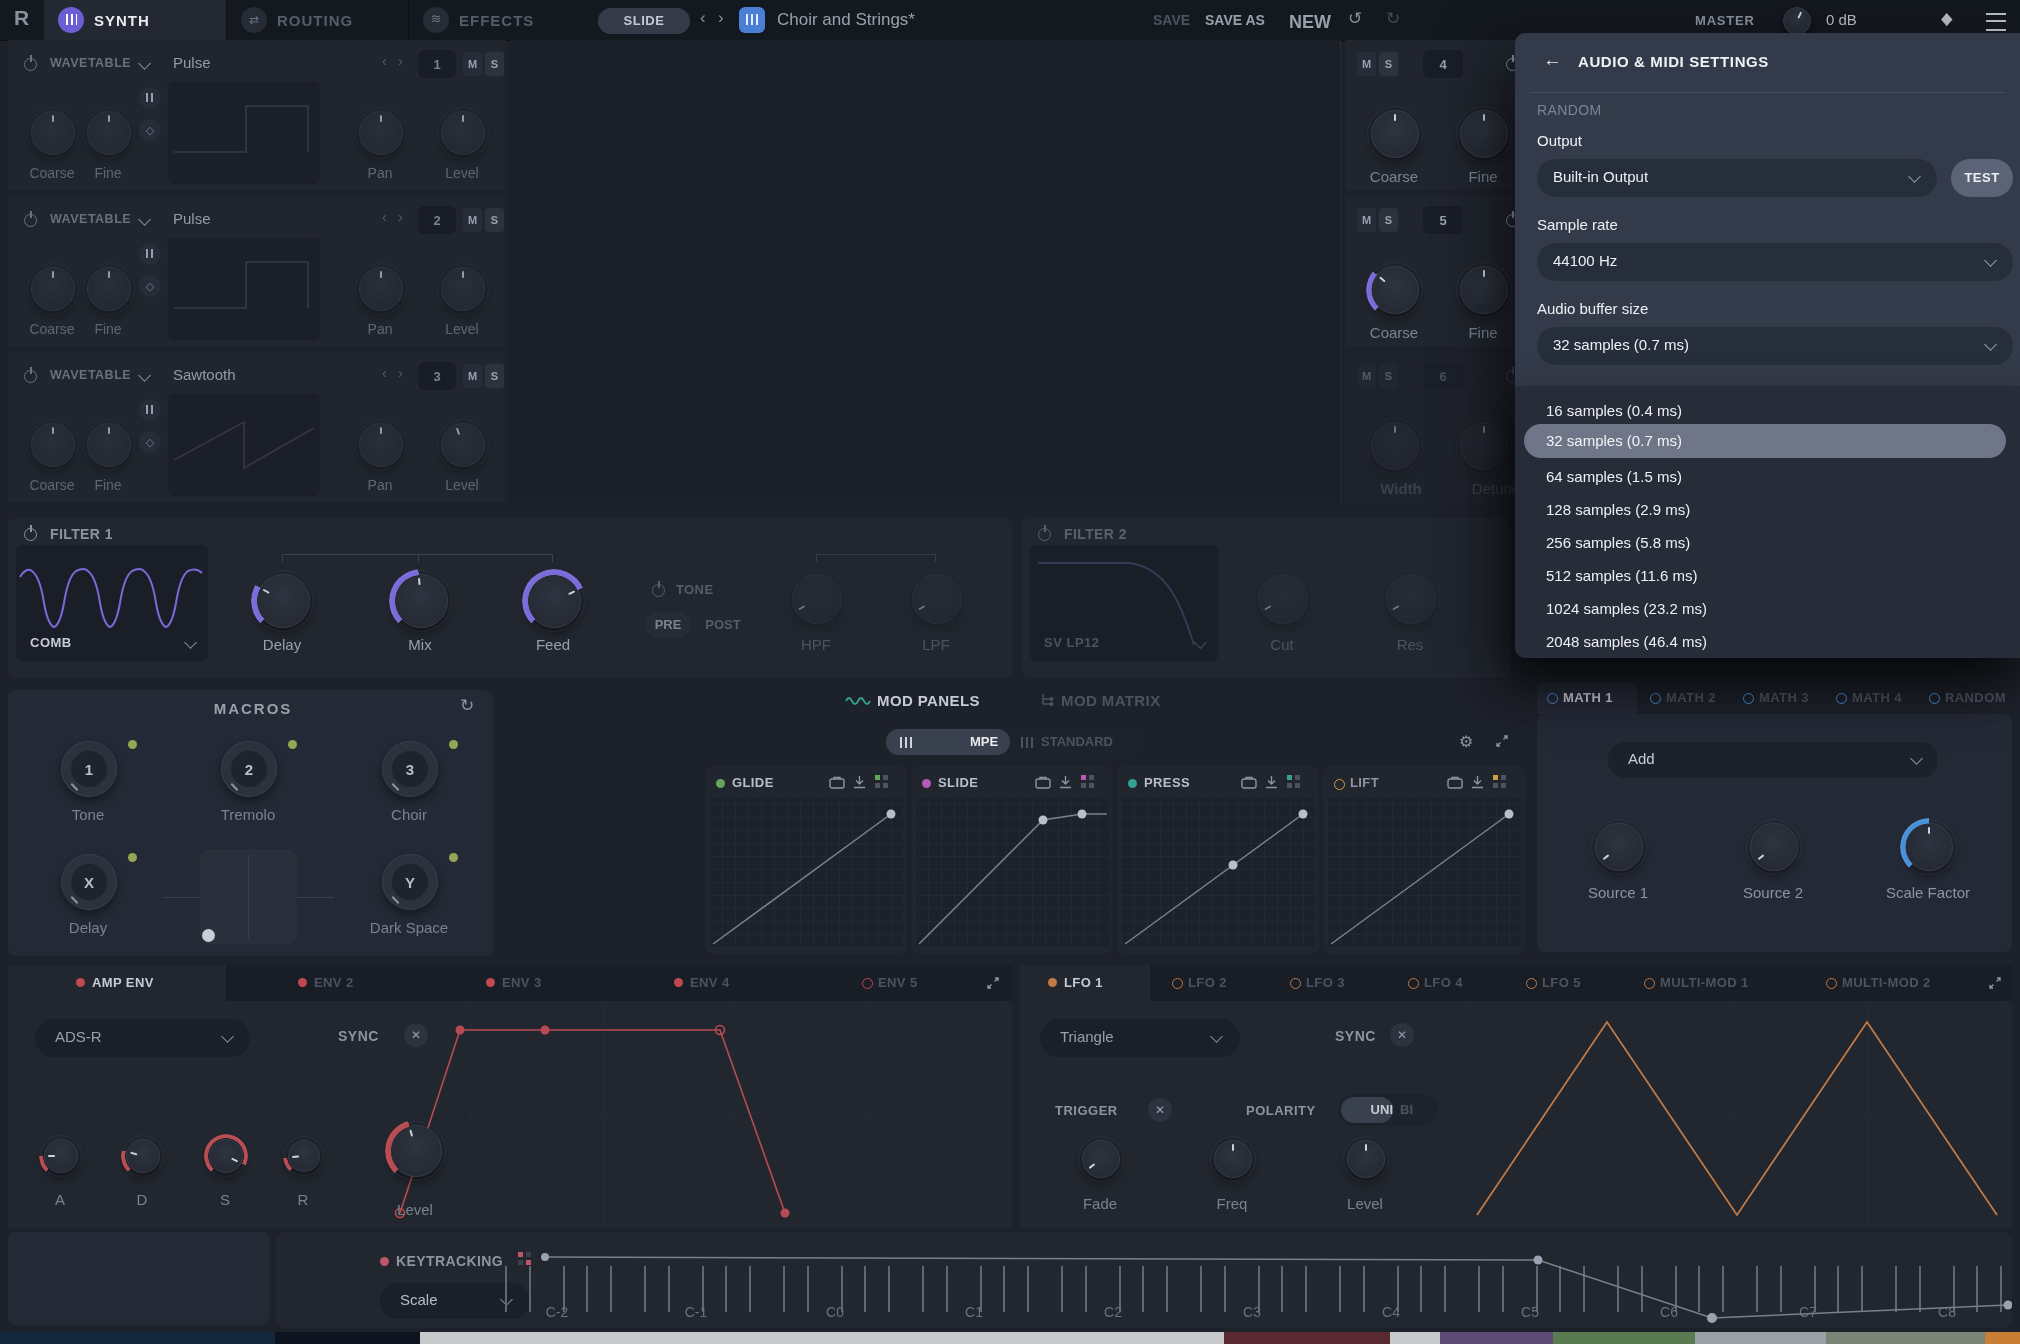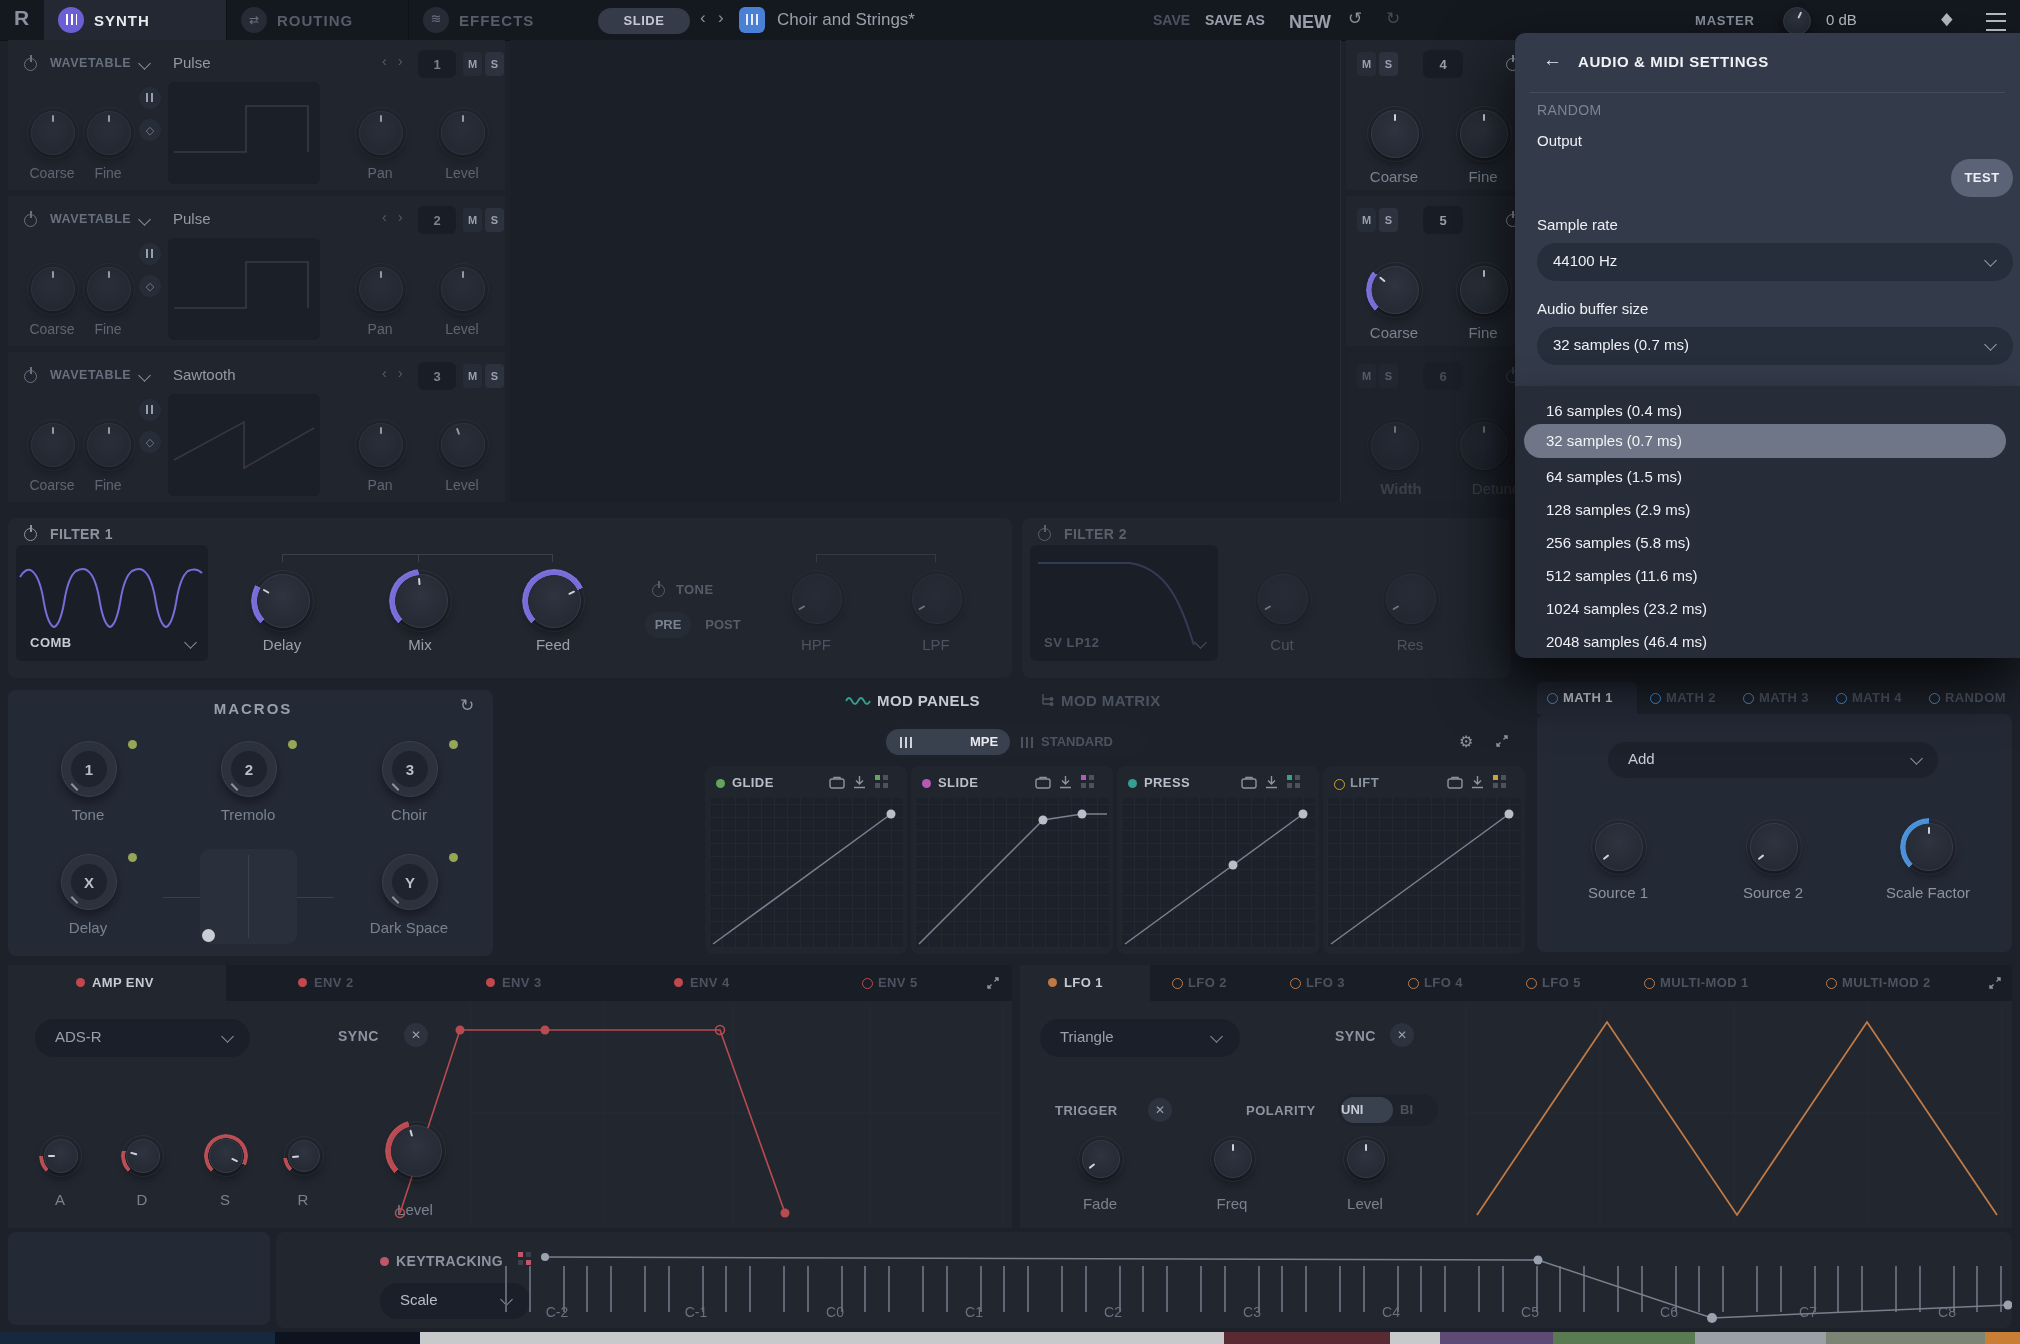--- a/index.html
+++ b/index.html
@@ -726,21 +726,21 @@
     <div class="fld" style="left:20px;top:54px;width:200px;height:38px;">
       <span class="ab" style="left:20px;top:9px;color:#9aa0ab;">Triangle</span>
       <span class="chev" style="left:172px;top:13px;"></span>
     </div>
     <span class="ab b" style="left:315px;top:63px;font-size:14px;letter-spacing:.5px;color:#8d94a1;">SYNC</span>
     <span class="xb" style="left:370px;top:58px;">✕</span>
     <span class="ab b" style="left:35px;top:138px;font-size:13px;letter-spacing:.5px;color:#8d94a1;">TRIGGER</span>
     <span class="xb" style="left:128px;top:133px;">✕</span>
     <span class="ab b" style="left:226px;top:138px;font-size:13px;letter-spacing:.5px;color:#8d94a1;">POLARITY</span>
     <div class="ab" style="left:318px;top:129px;width:100px;height:32px;border-radius:16px;background:#1d222b;">
-      <span class="ab b" style="left:3px;top:3px;width:52px;height:26px;border-radius:13px;background:#3a414e;color:#c6cbd4;font-size:13px;text-align:left;line-height:26px;">UNI</span>
+      <span class="ab b" style="left:3px;top:3px;width:52px;height:26px;border-radius:13px;background:#3a414e;color:#c6cbd4;font-size:13px;text-align:right;line-height:26px;">UNI</span>
       <span class="ab b" style="left:62px;top:8px;font-size:13px;color:#4c5360;">BI</span>
     </div>
     <div class="knob" style="left:62px;top:175px;width:36px;height:36px;">
         <span class="ring"></span>
         <span class="rot" style="transform:rotate(-128deg)">
           <i></i>
         </span>
       </div>
     <div class="knob" style="left:194px;top:175px;width:36px;height:36px;">
         <span class="ring"></span>
@@ -860,20 +860,24 @@
         <circle cx="1538" cy="65" r="4.5" fill="#9aa2b0"></circle>
     </svg>
   </div>
 
   <div class="ab" style="left:1515px;top:33px;width:505px;height:625px;background:#333a49;border-radius:10px 0 0 10px;box-shadow:-18px 24px 60px rgba(0,0,0,.55);z-index:50;">
     <span class="ab" style="left:28px;top:16px;font-size:19px;color:#e8eaee;">←</span>
     <span class="ab b" style="left:63px;top:20px;font-size:15px;letter-spacing:.6px;color:#f0f2f5;">AUDIO &amp; MIDI SETTINGS</span>
     <i class="ab" style="left:15px;top:59px;width:475px;height:1px;background:#444c5c;"></i>
     <span class="ab" style="left:22px;top:69px;font-size:14px;color:#7b8495;letter-spacing:.4px;">RANDOM</span>
     <span class="ab" style="left:22px;top:99px;font-size:15px;color:#eef0f4;">Output</span>
+    <div class="fld" style="left:22px;top:126px;width:400px;height:38px;background:#262d3b;">
+      <span class="ab" style="left:16px;top:9px;color:#eef0f4;">Built-in Output</span>
+      <span class="chev" style="left:373px;top:13px;border-color:#9aa3b2;"></span>
+    </div>
     <span class="ab b" style="left:436px;top:126px;width:62px;height:38px;border-radius:19px;background:#5b6376;color:#eef0f4;font-size:13px;text-align:center;line-height:38px;letter-spacing:.5px;">TEST</span>
     <span class="ab" style="left:22px;top:183px;font-size:15px;color:#eef0f4;">Sample rate</span>
     <div class="fld" style="left:22px;top:210px;width:476px;height:38px;background:#262d3b;">
       <span class="ab" style="left:16px;top:9px;color:#eef0f4;">44100 Hz</span>
       <span class="chev" style="left:449px;top:13px;border-color:#9aa3b2;"></span>
     </div>
     <span class="ab" style="left:22px;top:267px;font-size:15px;color:#eef0f4;">Audio buffer size</span>
     <div class="fld" style="left:22px;top:294px;width:476px;height:38px;background:#262d3b;">
       <span class="ab" style="left:16px;top:9px;color:#eef0f4;">32 samples (0.7 ms)</span>
       <span class="chev" style="left:449px;top:13px;border-color:#9aa3b2;"></span>

